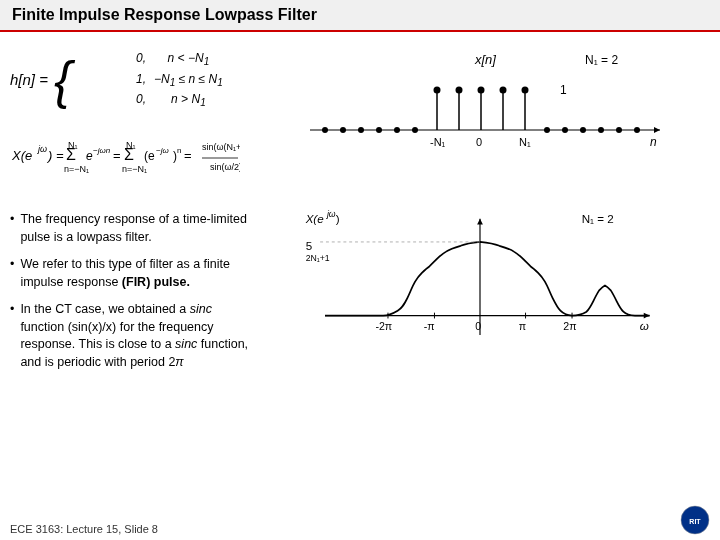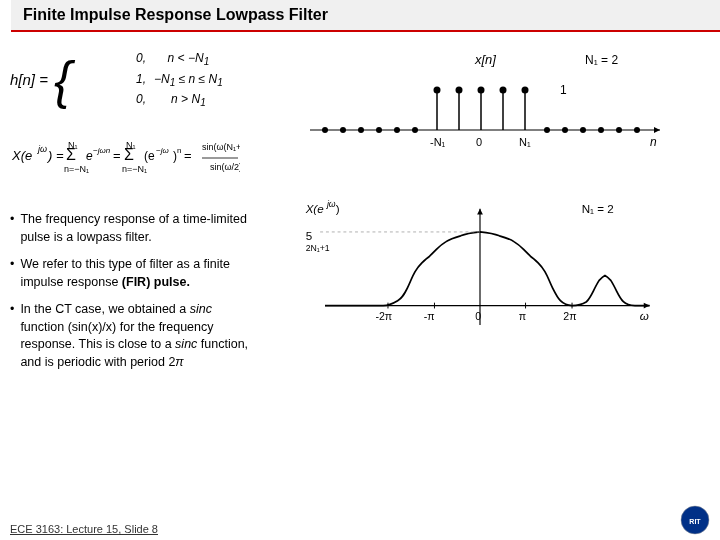--- a/index.html
+++ b/index.html
@@ -12,41 +12,40 @@
       overflow: hidden;
       position: relative;
     }
     .title-bar {
       background: #f0f0f0;
       border-bottom: 2px solid #c00;
       padding: 6px 12px;
       font-size: 16px;
       font-weight: bold;
       color: #000;
-      margin-left: 11px;
     }
     .content {
       display: flex;
       flex-direction: row;
       padding: 8px 10px;
       height: calc(100% - 36px);
     }
     .left-panel {
       width: 240px;
       flex-shrink: 0;
       display: flex;
       flex-direction: column;
       gap: 6px;
     }
     .right-panel {
       flex: 1;
       display: flex;
       flex-direction: column;
       align-items: center;
-      gap: 4px;
+      gap: 14px;
     }
 
     
     .formula-top {
       width: 220px;
       min-height: 80px;
       display: flex;
       align-items: center;
       font-style: italic;
       font-size: 13px;
@@ -117,21 +116,20 @@
     }
     .freq-plot svg { width: 100%; height: 100%; }
 
     
     .footer {
       position: absolute;
       bottom: 5px;
       left: 10px;
       font-size: 11px;
       color: #333;
-      text-decoration: underline;
     }
     .footer-logo {
       position: absolute;
       bottom: 5px;
       right: 10px;
       width: 30px;
       height: 30px;
     }
 
     

